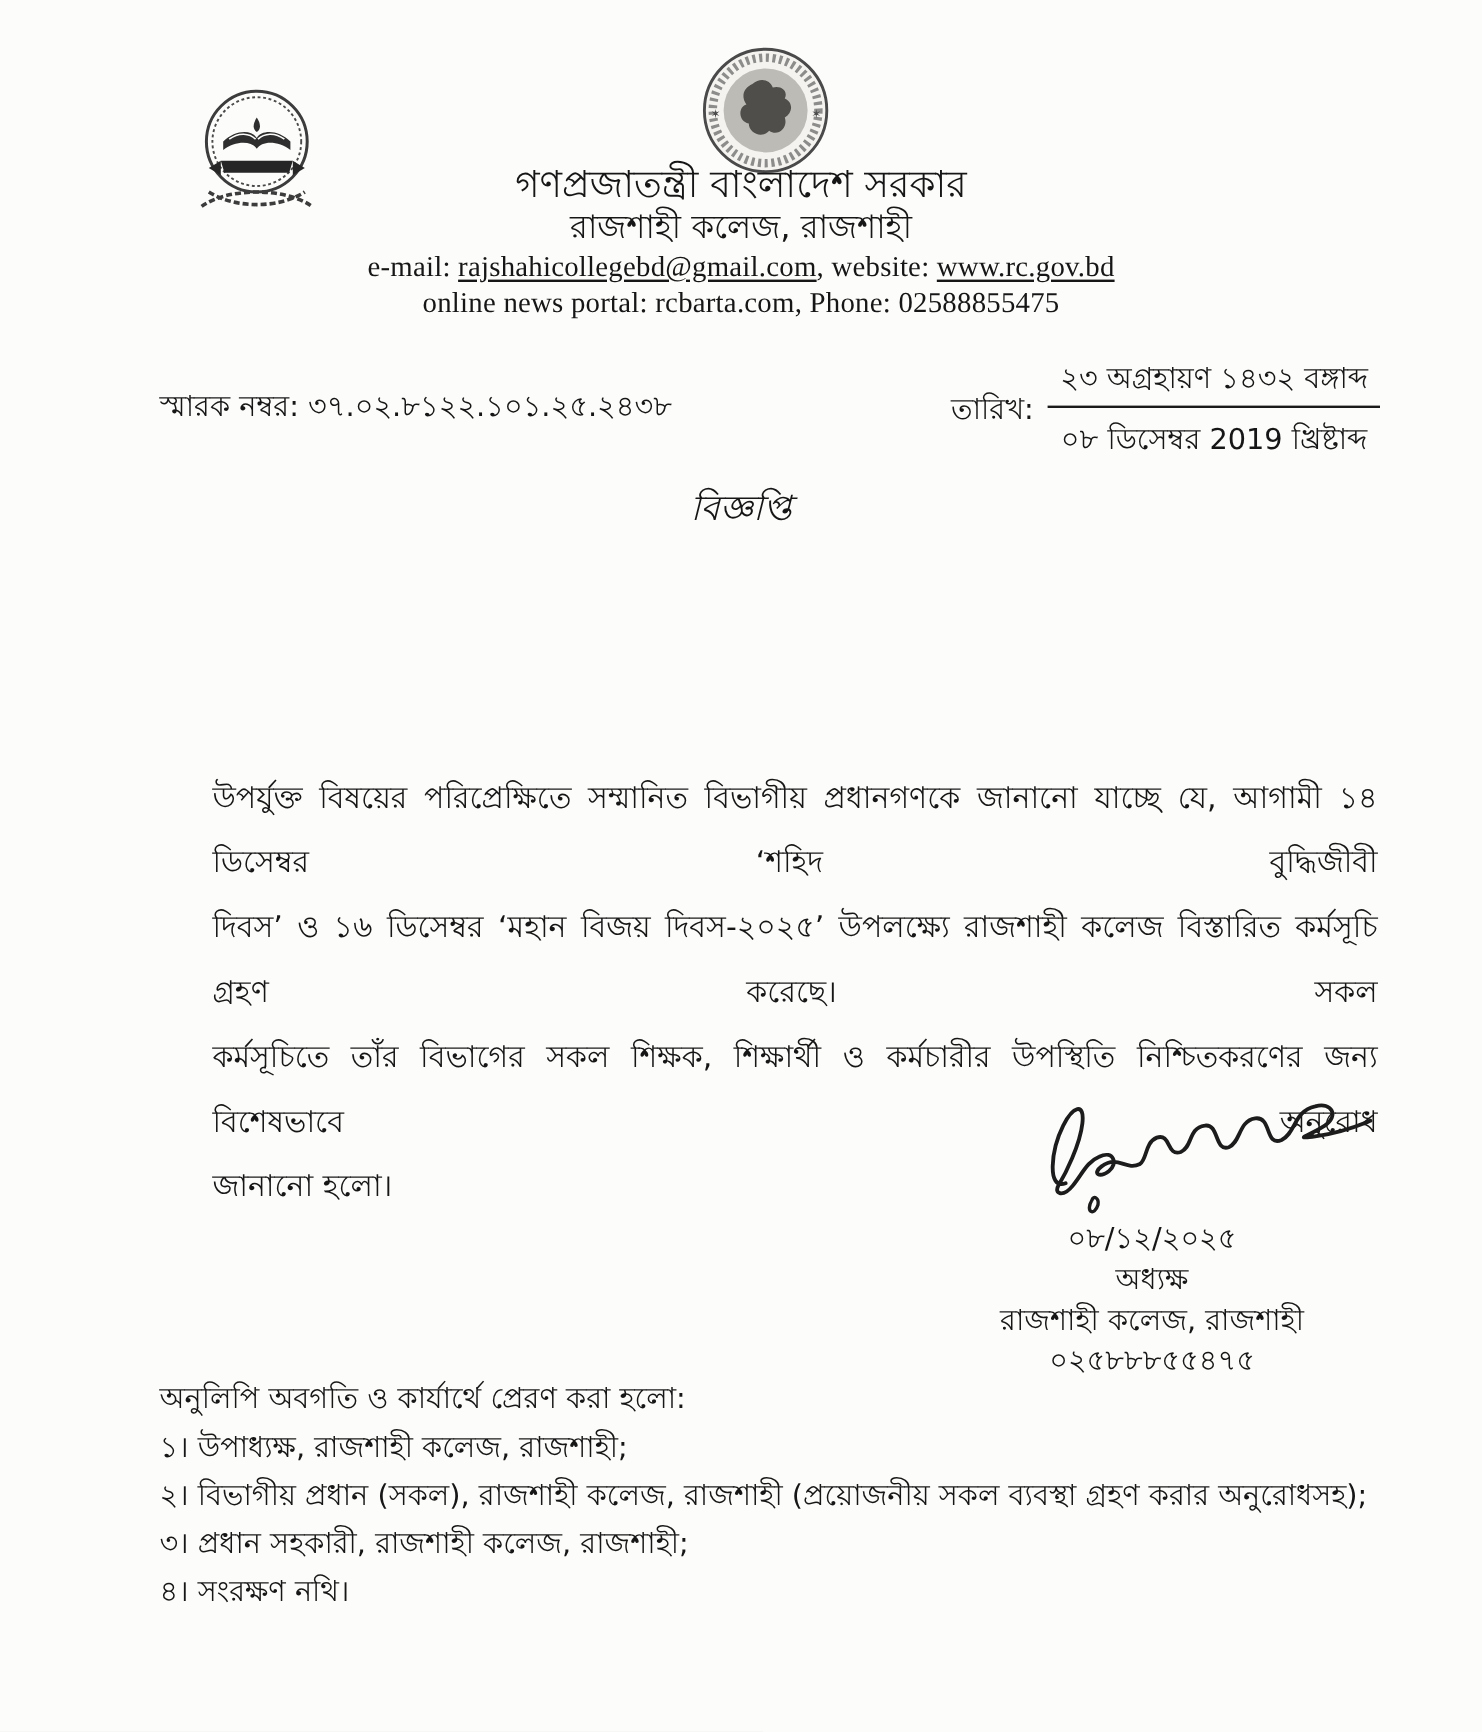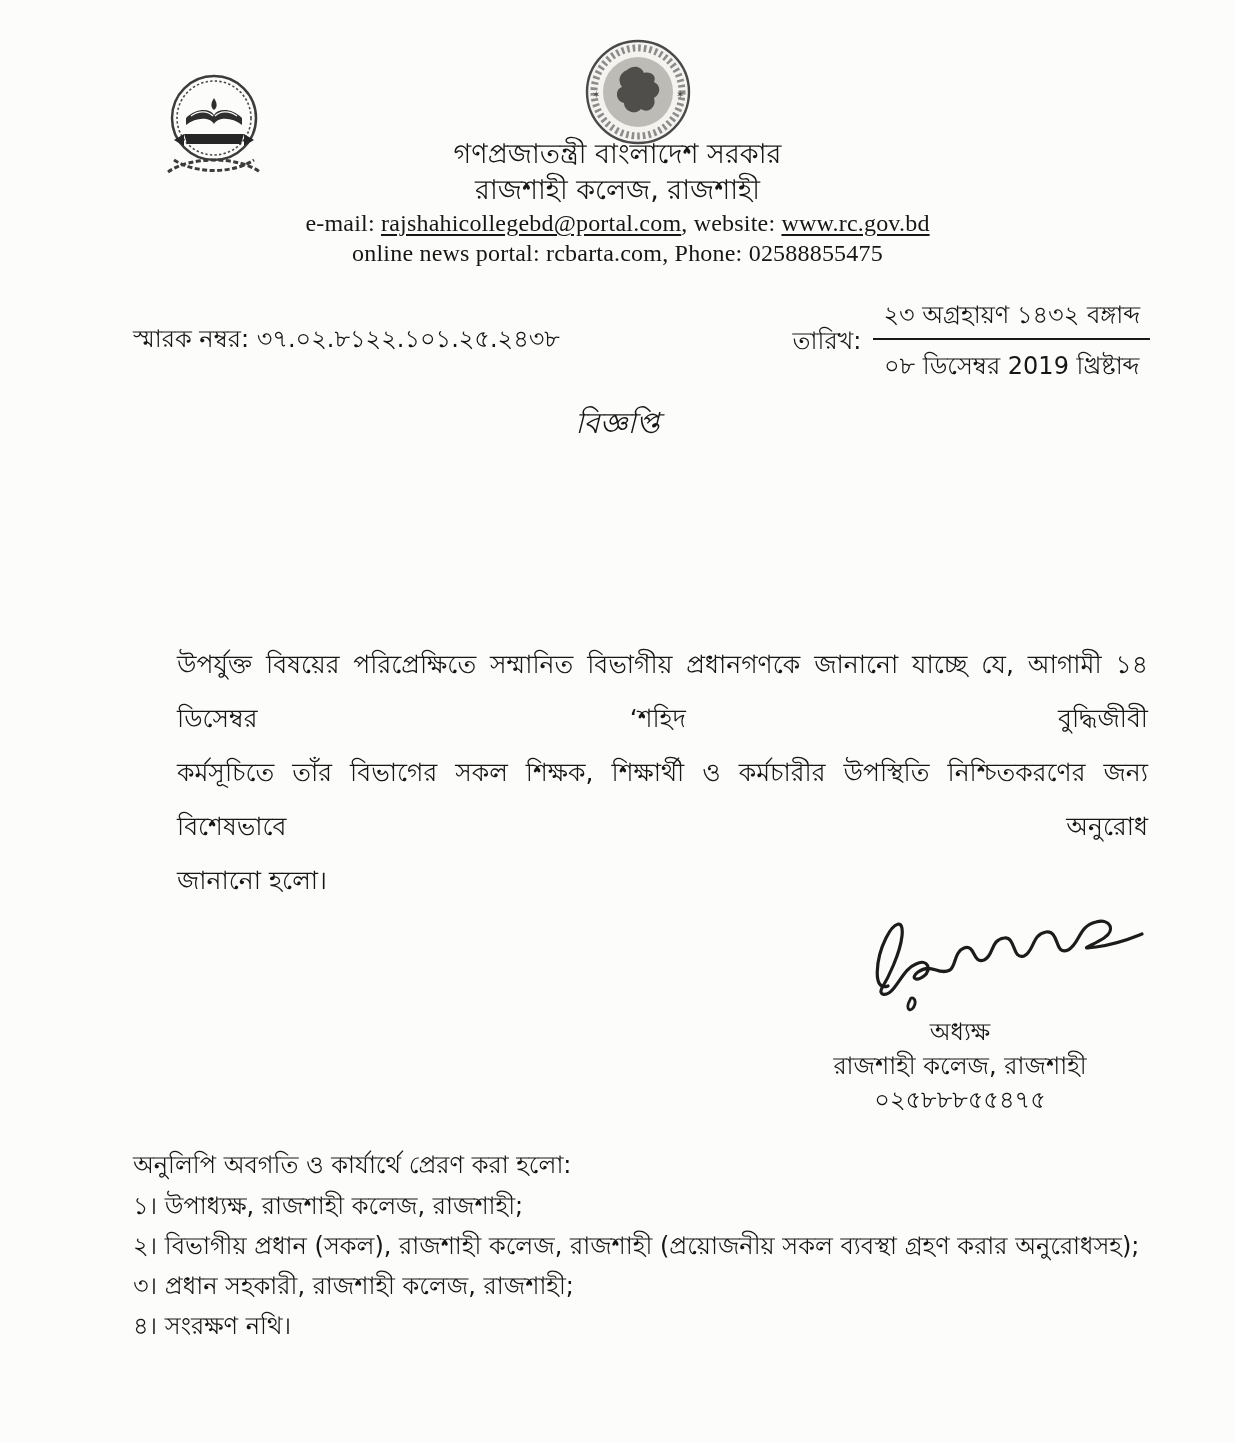--- a/index.html
+++ b/index.html
@@ -15,21 +15,21 @@
     margin:0 auto;
     background:#fcfcfa;
     overflow:hidden;
   }
   .abs{position:absolute;}
 
   
   .college-logo{left:150px;top:64px;width:128px;height:130px;}
   .govt-seal{left:584px;top:38px;width:108px;height:108px;}
   .header-text{top:136px;left:0;width:100%;text-align:center;}
-  .hl1{font-size:27px;line-height:36px;}
+  .hl1{font-size:31px;line-height:36px;}
   .hl2{font-size:26px;line-height:34px;}
   .hl3{font-size:27px;line-height:36px;}
   .latin{
     font-family:"Liberation Serif", serif;
     font-size:24px;line-height:30px;letter-spacing:.2px;
   }
   .latin .u{text-decoration:underline;text-underline-offset:3px;}
 
   
   .meta-row{
@@ -98,52 +98,54 @@
       <circle cx="54" cy="54" r="35" fill="#bdbbb5"></circle>
       <path d="M43 32 C50 26 58 29 60 35 C67 33 73 38 70 44 C77 47 77 56 70 60 C73 69 64 76 57 71 C51 78 40 73 40 65 C31 63 31 51 38 49 C33 42 36 35 43 32 Z" fill="#504e4a"></path>
       <text x="8" y="60" font-size="10" fill="#4a4a4a">✶</text>
       <text x="92" y="60" font-size="10" fill="#4a4a4a">✶</text>
     </svg>
   </div>
 
   <div class="abs header-text">
     <div class="hl1">গণপ্রজাতন্ত্রী বাংলাদেশ সরকার</div>
     <div class="hl3">রাজশাহী কলেজ, রাজশাহী</div>
-    <div class="latin"><span>e-mail: </span><span class="u">rajshahicollegebd@portal.com</span><span>,  </span><span>website: </span><span class="u">www.rc.gov.bd</span></div>
+    <div class="latin"><span>e-mail: </span><span class="u">rajshahicollegebd@gmail.com</span><span>,  </span><span>website: </span><span class="u">www.rc.gov.bd</span></div>
     <div class="latin"><span>online news portal: </span><span>rcbarta.com,</span><span> Phone: </span><span>02588855475</span></div>
   </div>
 
   <div class="abs meta-row">
     <div class="memo"><span>স্মারক নম্বর: </span><span>৩৭.০২.৮১২২.১০১.২৫.২৪৩৮</span></div>
     <div class="date-block">
       <div class="date-label">তারিখ:</div>
       <div class="date-stack">
         <div class="date-top">২৩ অগ্রহায়ণ ১৪৩২ বঙ্গাব্দ</div>
         <div class="date-bottom">০৮ ডিসেম্বর 2019 খ্রিষ্টাব্দ</div>
       </div>
     </div>
   </div>
 
   <div class="abs notice-title">বিজ্ঞপ্তি</div>
 
 
   <div class="abs body-par">
     <div class="body-line">উপর্যুক্ত বিষয়ের পরিপ্রেক্ষিতে সম্মানিত বিভাগীয় প্রধানগণকে জানানো যাচ্ছে যে, আগামী ১৪ ডিসেম্বর ‘শহিদ বুদ্ধিজীবী</div>
+    <div class="body-line">দিবস’ ও ১৬ ডিসেম্বর ‘মহান বিজয় দিবস-২০২৫’ উপলক্ষ্যে রাজশাহী কলেজ বিস্তারিত কর্মসূচি গ্রহণ করেছে। সকল</div>
     <div class="body-line">কর্মসূচিতে তাঁর বিভাগের সকল শিক্ষক, শিক্ষার্থী ও কর্মচারীর উপস্থিতি নিশ্চিতকরণের জন্য বিশেষভাবে অনুরোধ</div>
     <div class="body-line last">জানানো হলো।</div>
   </div>
 
   <div class="abs signature-svg">
     <svg viewBox="0 0 300 130" width="300" height="130">
       <path d="M36 98 C20 104 24 70 34 50 C42 34 52 30 50 48 C48 66 36 90 30 100 C26 107 34 110 42 100 C50 90 54 80 64 76 C76 70 80 82 72 88 C64 94 58 90 66 84 C80 74 86 88 98 82 C104 78 102 64 112 60 C124 56 120 76 132 72 C142 68 138 52 152 50 C164 48 160 72 172 68 C182 64 180 46 194 44 C208 42 202 68 216 62 C228 56 226 38 244 34 C258 30 264 42 252 50 C240 58 224 62 244 59 C266 56 280 50 290 46" fill="none" stroke="#1c1c1c" stroke-width="3.2" stroke-linecap="round"></path>
       <path d="M58 112 C52 122 60 126 63 116 C64 110 59 108 58 112" fill="none" stroke="#1c1c1c" stroke-width="2.8" stroke-linecap="round"></path>
     </svg>
   </div>
 
   <div class="abs sig-text">
+    <div>০৮/১২/২০২৫</div>
     <div>অধ্যক্ষ</div>
     <div>রাজশাহী কলেজ, রাজশাহী</div>
     <div>০২৫৮৮৮৫৫৪৭৫</div>
   </div>
 
   <div class="abs distribution">
     <div class="dist-heading">অনুলিপি অবগতি ও কার্যার্থে প্রেরণ করা হলো:</div>
     <div class="dist-item">১। উপাধ্যক্ষ, রাজশাহী কলেজ, রাজশাহী;</div>
     <div class="dist-item">২। বিভাগীয় প্রধান (সকল), রাজশাহী কলেজ, রাজশাহী (প্রয়োজনীয় সকল ব্যবস্থা গ্রহণ করার অনুরোধসহ);</div>
     <div class="dist-item">৩। প্রধান সহকারী, রাজশাহী কলেজ, রাজশাহী;</div>

